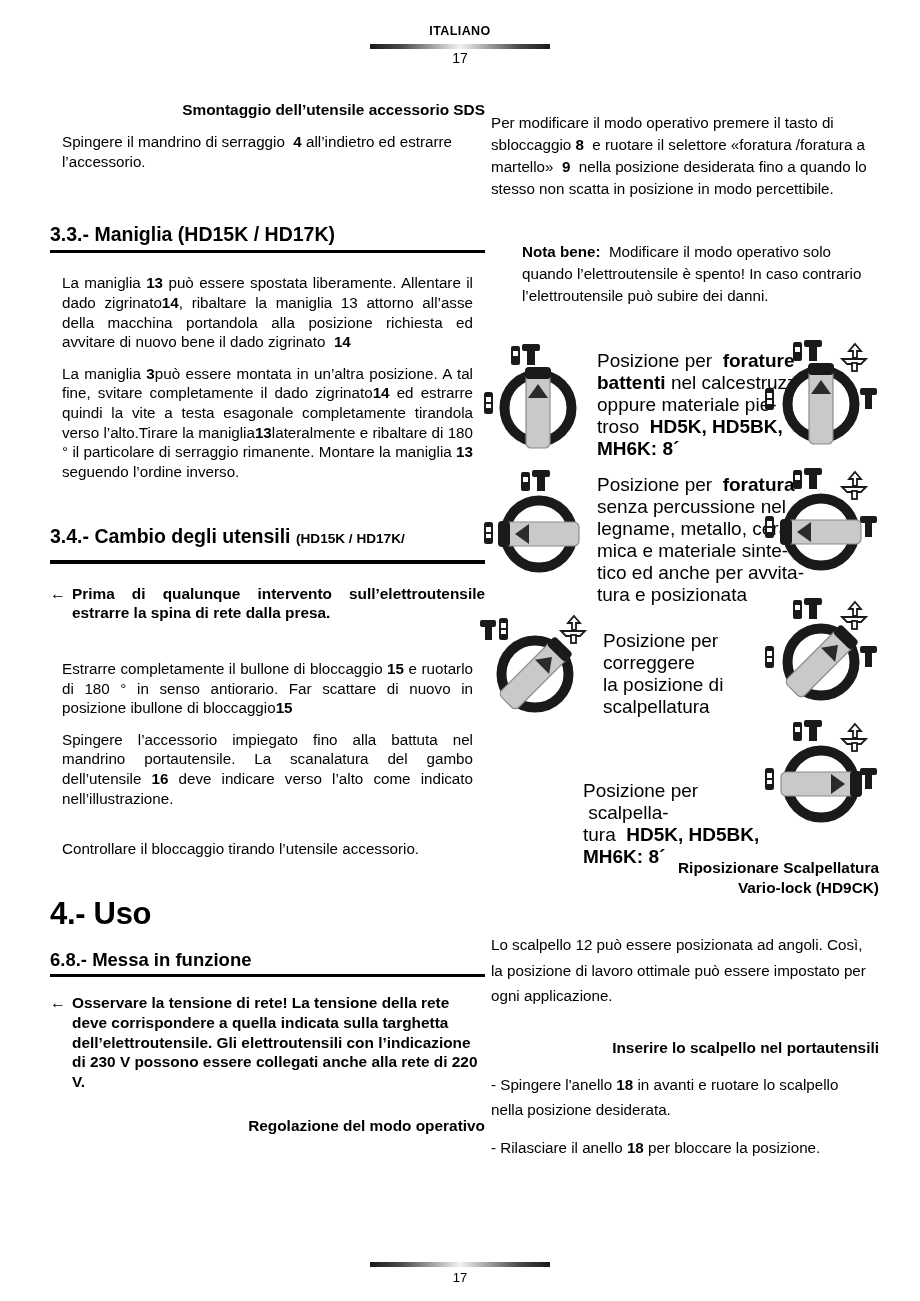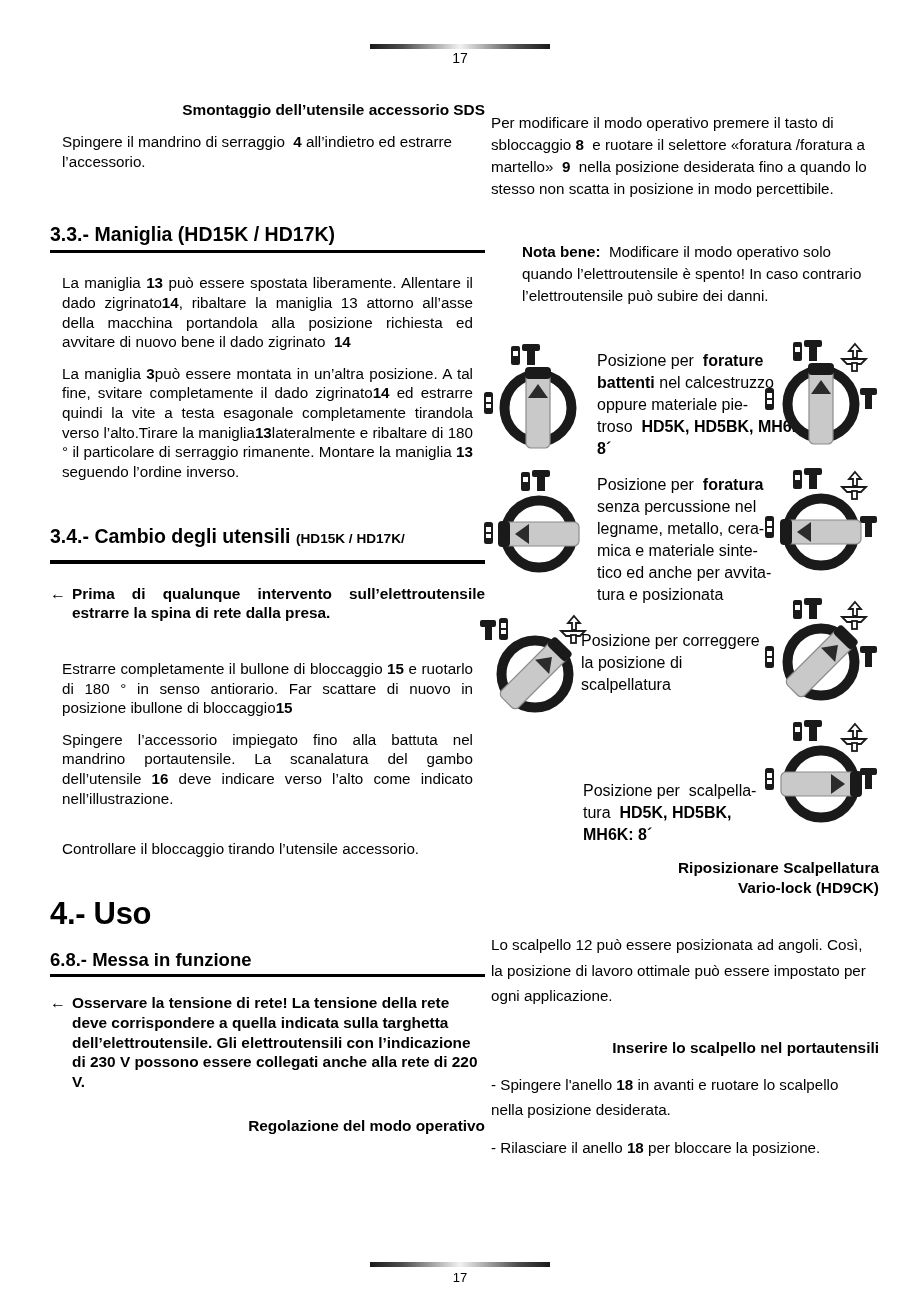--- a/index.html
+++ b/index.html
@@ -143,30 +143,31 @@
 
   
   .dial-row {
     position: relative;
   }
   .dial-fig {
     position: absolute;
   }
   .dial-cap {
     position: absolute;
-    font-size: 16px;
+    font-size: 19px;
     line-height: 22px;
   }
   svg { display: block; }
 </style>
 </head>
 <body>
 
 <div class="page">
 
+  <div class="head-title">ITALIANO</div>
   <div class="head-rule"></div>
   <div class="head-page">17</div>
 
   <div class="col col-left">
 
     <div class="sub-bold">Smontaggio dell’utensile accessorio SDS</div>
 
     <p class="p nojust">
       <span>Spingere il mandrino di serraggio</span>
       &nbsp;<b>4</b>
@@ -442,21 +443,21 @@
             <circle r="29.5" fill="#ffffff" stroke="#1a1a1a" stroke-width="2"></circle>
             <g transform="rotate(45)">
               <rect x="-12" y="-40" width="24" height="80" rx="5" fill="#c9c9c9" stroke="#8c8c8c" stroke-width="1.2"></rect>
               <rect x="-13" y="-41" width="26" height="12" rx="4" fill="#1a1a1a"></rect>
               <polygon points="0,-24 10,-10 -10,-10" fill="#2b2b2b"></polygon>
             </g>
           </g>
         </svg>
       </div>
 
-      <div class="dial-cap" style="left:102px; top:22px; width:200px">
+      <div class="dial-cap" style="left:124px; top:22px; width:200px">
         <div>Posizione per correggere</div>
         <div>la posizione di</div>
         <div>scalpellatura</div>
       </div>
 
       <div class="dial-fig" style="left:284px; top:-14px">
         <svg width="116" height="124" viewBox="0 0 116 124">
           <g transform="translate(30,2)">
             <rect x="0" y="4" width="9" height="19" rx="2" fill="#1a1a1a"></rect>
             <rect x="2" y="9" width="5" height="5" fill="#ffffff"></rect>

